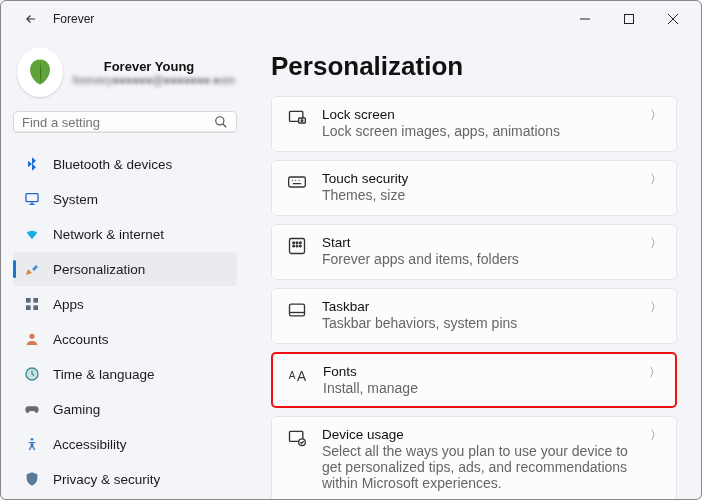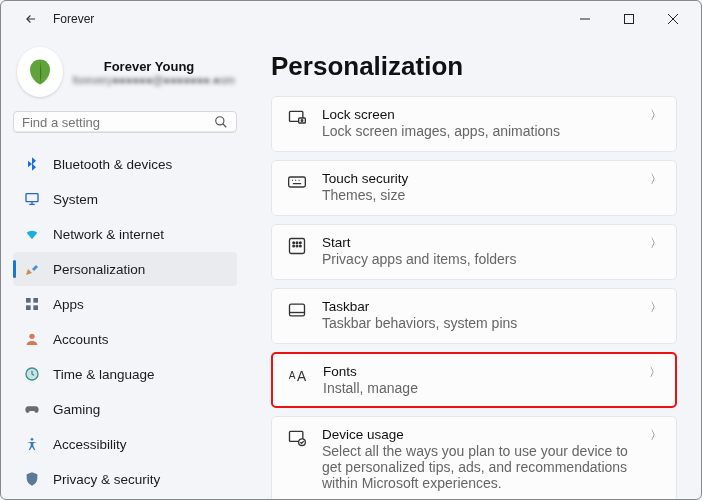--- a/index.html
+++ b/index.html
@@ -219,21 +219,21 @@
             <circle cx="8" cy="8" r="1" fill="currentColor"></circle>
             <circle cx="12" cy="8" r="1" fill="currentColor"></circle>
             <circle cx="16" cy="8" r="1" fill="currentColor"></circle>
             <circle cx="8" cy="12" r="1" fill="currentColor"></circle>
             <circle cx="12" cy="12" r="1" fill="currentColor"></circle>
             <circle cx="16" cy="12" r="1" fill="currentColor"></circle>
           </svg>
         </span>
       <div class="ctext">
         <div class="ctitle">Start</div>
-        <div class="cdesc">Privacy apps and items, folders</div>
+        <div class="cdesc">Forever apps and items, folders</div>
       </div>
       <span class="chev">〉</span>
     </div>
 
     <div class="card">
       <span class="cicon">
           <svg width="20" height="20" viewBox="0 0 24 24" fill="none" stroke="currentColor" stroke-width="1.6">
             <rect x="3" y="5" width="18" height="14" rx="2"></rect>
             <path d="M3 15h18"></path>
           </svg>

